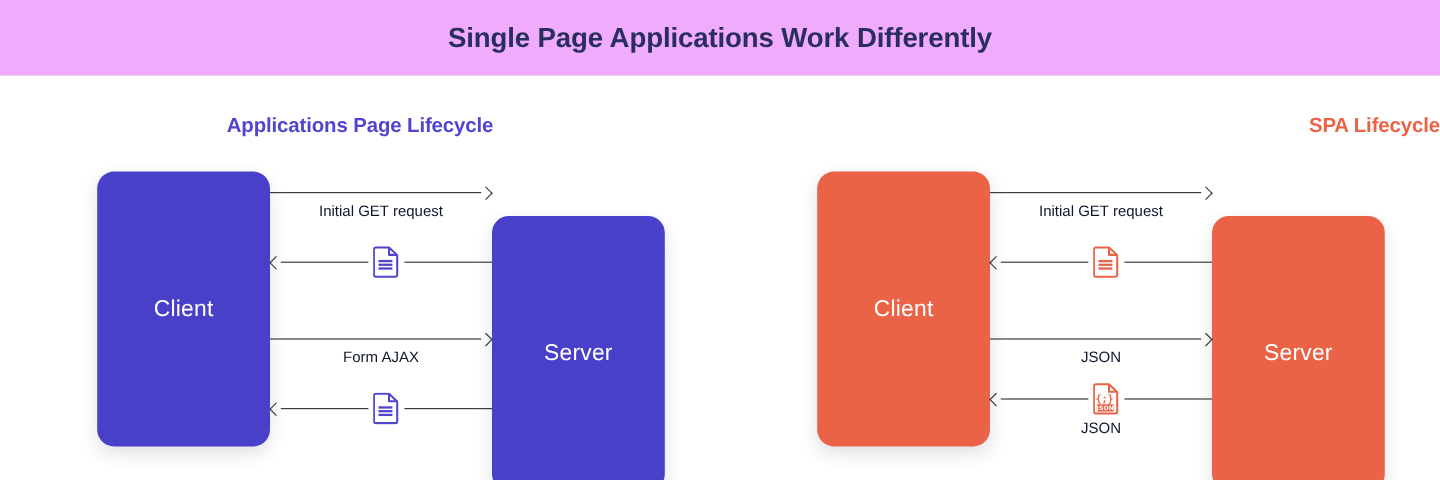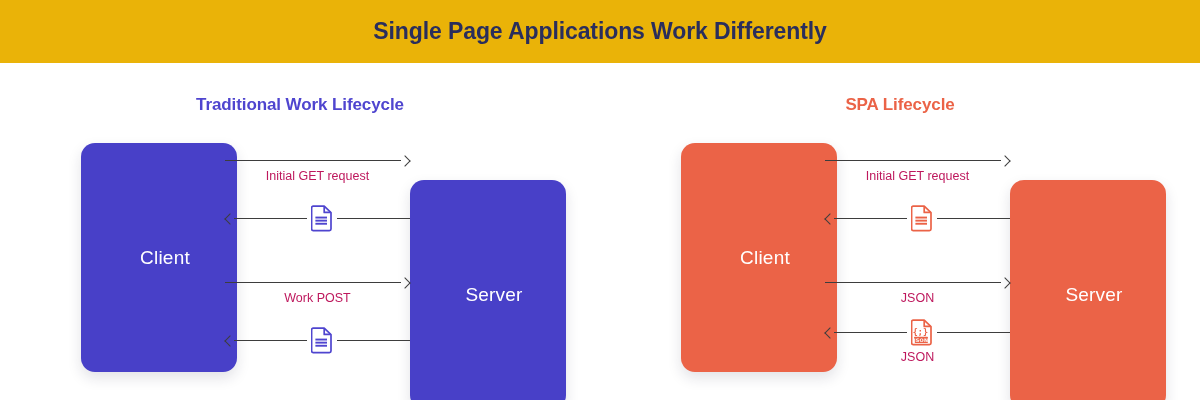--- a/index.html
+++ b/index.html
@@ -20,21 +20,21 @@
     background: #ffffff;
   }
 
   
   .header {
     position: absolute;
     left: 0;
     top: 0;
     width: 1200px;
     height: 63px;
-    background: #eab308;
+    background: #f0abfc;
     display: flex;
     align-items: center;
     justify-content: center;
   }
   .header-title {
     font-size: 23px;
     font-weight: bold;
     color: #2a2e5c;
     letter-spacing: -0.1px;
     white-space: nowrap;
@@ -62,34 +62,33 @@
     top: 32px;
     left: 0;
     width: 600px;
     text-align: center;
     font-size: 17px;
     font-weight: bold;
     letter-spacing: -0.1px;
     white-space: nowrap;
   }
   .panel-left  .panel-title { color: #4f45cf; }
-  .panel-right .panel-title { color: #eb6347; }
+  .panel-right .panel-title { color: #eb6347; text-align: right; }
 
   
   .node {
     position: absolute;
     top: 80px;
     width: 144px;
     height: 229px;
     border-radius: 14px;
     display: flex;
     align-items: center;
     justify-content: center;
     box-shadow: 0 6px 14px rgba(30, 30, 60, 0.13);
-    padding-left: 12px;
   }
   .node-label {
     color: #ffffff;
     font-size: 19px;
     font-weight: normal;
     letter-spacing: 0.2px;
   }
   .panel-left .node  { background: #4840c8; }
   .panel-right .node { background: #eb6347; }
   .node-client { left: 81px; }
@@ -147,21 +146,21 @@
     transform: rotate(-135deg);
   }
 
   
   .flow-label {
     position: absolute;
     left: 0;
     width: 185px;
     text-align: center;
     font-size: 12.5px;
-    color: #be185d;
+    color: #0f172a;
     white-space: nowrap;
   }
   .lbl-r1 { top: 26px; }
   .lbl-r2 { top: 148px; }
   .lbl-l2-json { top: 207px; }
 
   
   .icon-slot {
     flex: 0 0 auto;
     width: 26px;
@@ -182,21 +181,21 @@
 <div class="page">
 
   <div class="header">
     <div class="header-title">Single Page Applications Work Differently</div>
   </div>
 
   <div class="panels">
 
     <div class="panel panel-left">
 
-      <div class="panel-title">Traditional Work Lifecycle</div>
+      <div class="panel-title">Applications Page Lifecycle</div>
 
       <div class="node node-client">
         <span class="node-label">Client</span>
       </div>
 
       <div class="node node-server">
         <span class="node-label">Server</span>
       </div>
 
       <div class="flows">
@@ -219,21 +218,21 @@
               <rect x="4.4" y="17.8" width="11.6" height="1.9" fill="#4f45cf"></rect>
             </svg>
           </div>
           <div class="line"></div>
         </div>
 
         <div class="flow-row row-r2">
           <div class="line"></div>
           <div class="head head-right"></div>
         </div>
-        <div class="flow-label lbl-r2">Work POST</div>
+        <div class="flow-label lbl-r2">Form AJAX</div>
 
         <div class="flow-row row-l2">
           <div class="head head-left"></div>
           <div class="line"></div>
           <div class="icon-slot">
             <svg width="22" height="27" viewBox="0 0 22 27" fill="none">
               <path d="M2.2 1.2 H13.2 L20 7.6 V24 a1.6 1.6 0 0 1 -1.6 1.6 H2.2 A1.6 1.6 0 0 1 0.6 24 V2.8 A1.6 1.6 0 0 1 2.2 1.2 Z" stroke="#4f45cf" stroke-width="1.7" fill="#ffffff" stroke-linejoin="round"></path>
               <path d="M13.2 1.4 V7.4 H19.6" stroke="#4f45cf" stroke-width="1.7" fill="none" stroke-linejoin="round"></path>
               <rect x="4.4" y="11.6" width="11.6" height="1.9" fill="#4f45cf"></rect>
               <rect x="4.4" y="14.7" width="11.6" height="1.9" fill="#4f45cf"></rect>

